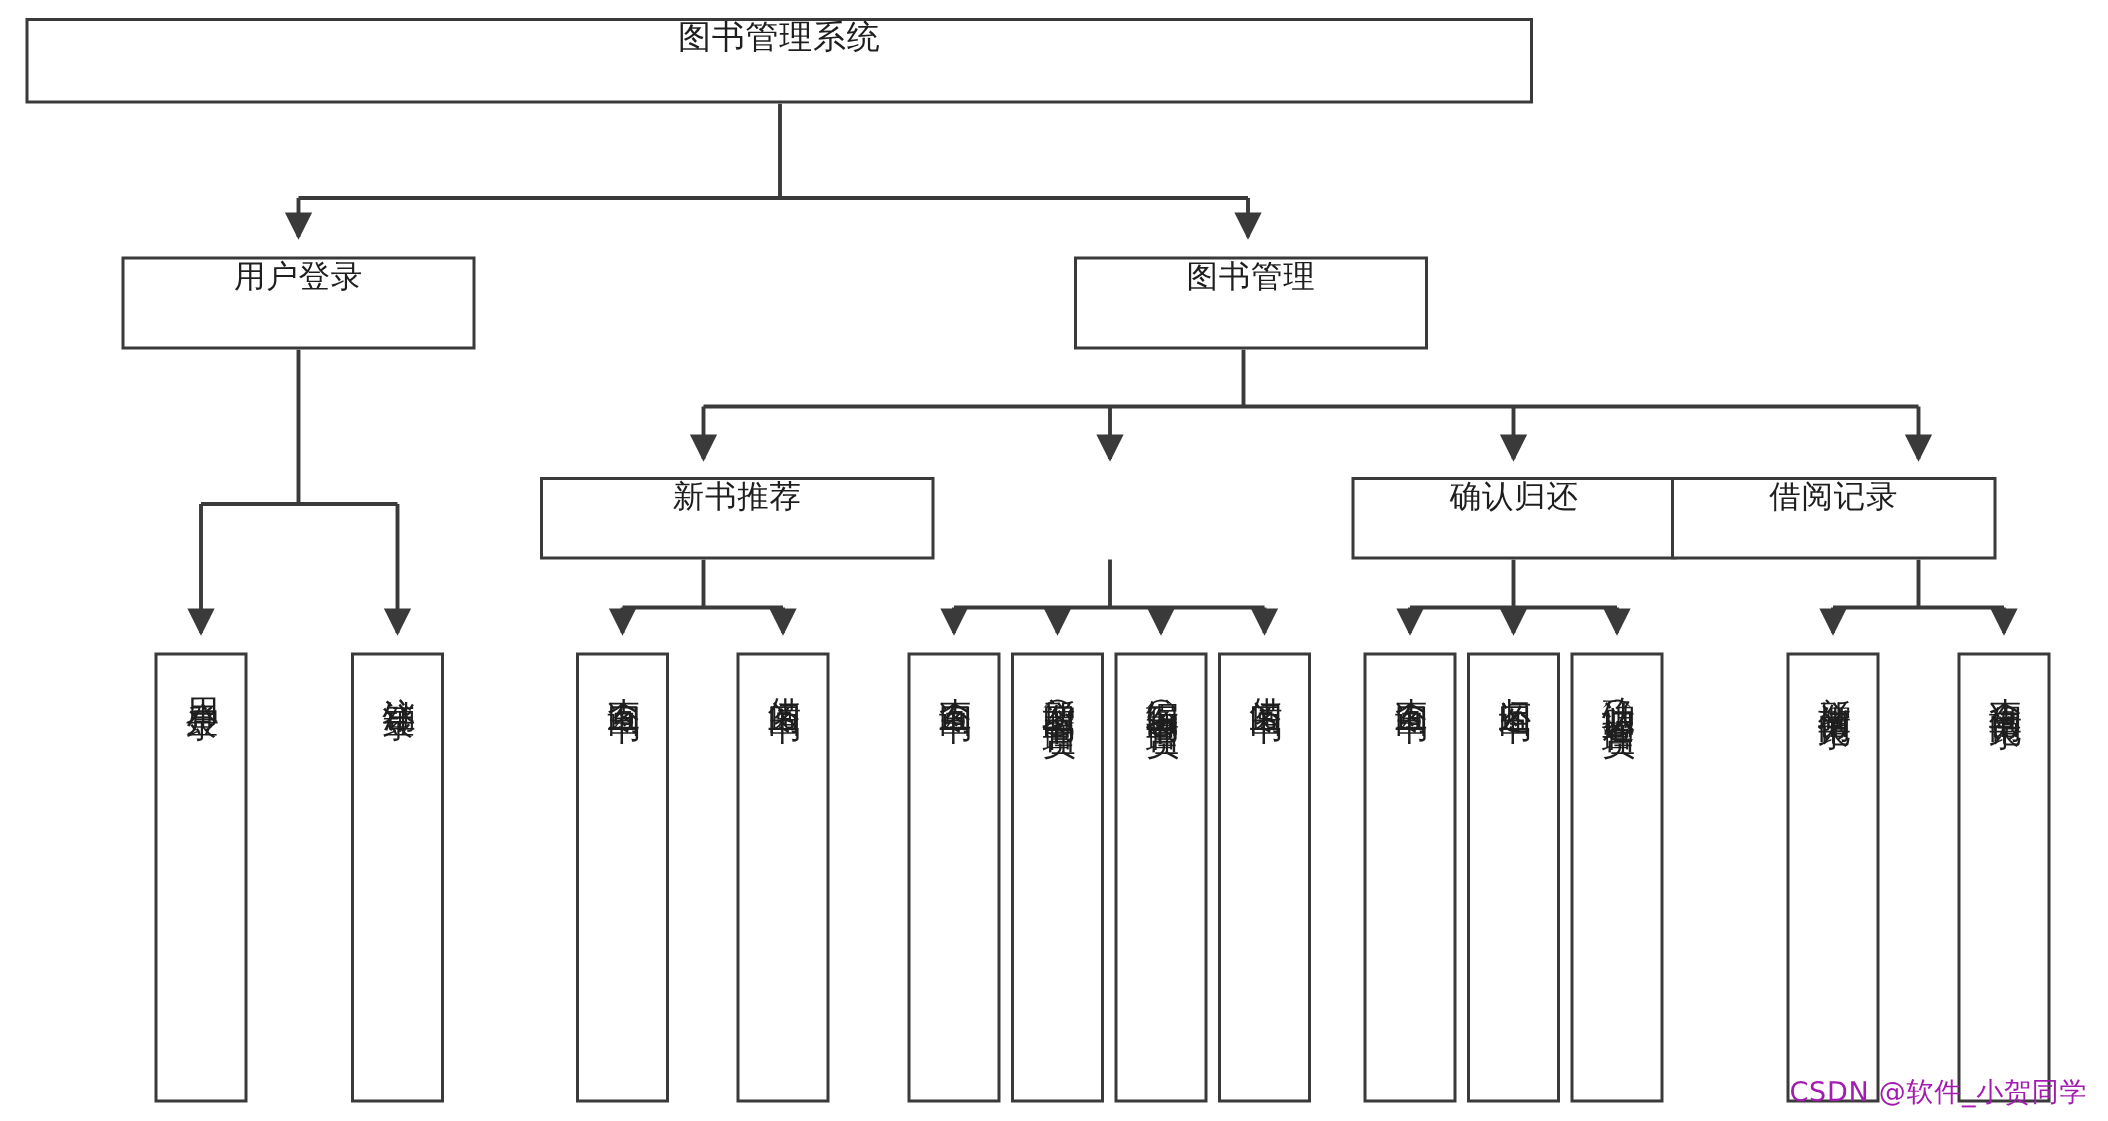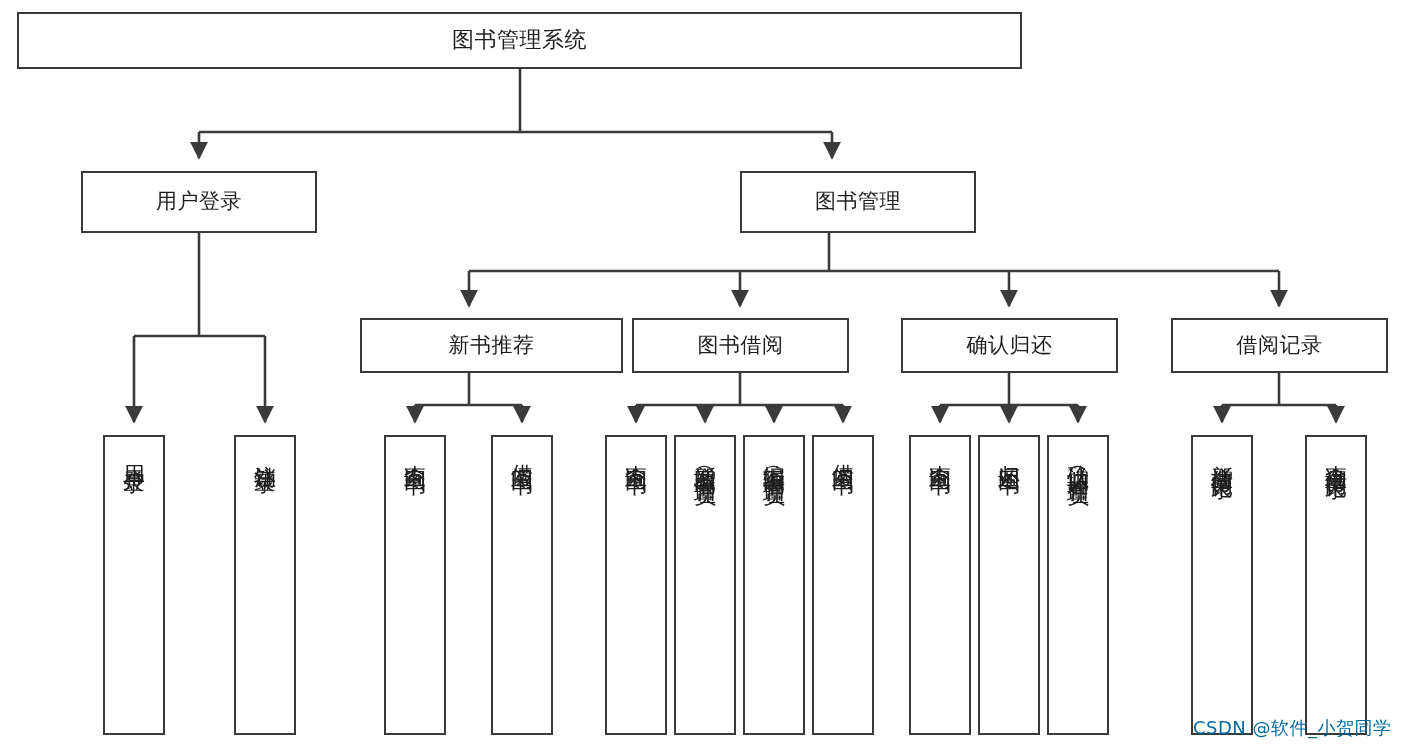--- a/index.html
+++ b/index.html
@@ -24,21 +24,21 @@
     width: 1405px;
     height: 747px;
     pointer-events: none;
   }
   .node {
     position: absolute;
     box-sizing: border-box;
     border: 2.5px solid #3a3a3a;
     background: #ffffff;
     display: flex;
-    align-items: center;
+    align-items: flex-start;
     justify-content: center;
     color: #1e1e1e;
   }
   .node .label {
     display: block;
     text-align: center;
     letter-spacing: 0.5px;
     line-height: 1.12;
   }
   
@@ -55,21 +55,21 @@
   }
   .node.v .label {
     writing-mode: vertical-rl;
     text-orientation: upright;
     font-size: 22px;
     letter-spacing: 3px;
     line-height: 1;
   }
   .watermark {
     position: absolute;
-    color: #0369a1;
+    color: #a21caf;
     font-size: 18px;
     white-space: nowrap;
     letter-spacing: 0.5px;
     font-family: "DejaVu Sans", "Liberation Sans", sans-serif;
   }
 </style>
 </head>
 <body>
 
 <div id="canvas">
@@ -124,34 +124,31 @@
     </g>
   </svg>
 
   <div class="node h root" style="left:17px; top:12px; width:1005px; height:57px;">
     <span class="label">图书管理系统</span>
   </div>
 
   <div class="node h" style="left:81px; top:171px; width:236px; height:62px;">
     <span class="label">用户登录</span>
   </div>
-  <div class="node h" style="left:740px; top:171px; width:236px; height:62px;">
+  <div class="node h" style="left:716px; top:171px; width:236px; height:62px;">
     <span class="label">图书管理</span>
   </div>
 
   <div class="node h" style="left:360px; top:318px; width:263px; height:55px;">
     <span class="label">新书推荐</span>
   </div>
-  <div class="node h" style="left:632px; top:318px; width:217px; height:55px;">
-    <span class="label">图书借阅</span>
-  </div>
   <div class="node h" style="left:901px; top:318px; width:217px; height:55px;">
     <span class="label">确认归还</span>
   </div>
-  <div class="node h" style="left:1171px; top:318px; width:217px; height:55px;">
+  <div class="node h" style="left:1114px; top:318px; width:217px; height:55px;">
     <span class="label">借阅记录</span>
   </div>
 
   <div class="node v" style="left:103px; top:435px; width:62px; height:300px;">
     <span class="label">用户登录</span>
   </div>
   <div class="node v" style="left:234px; top:435px; width:62px; height:300px;">
     <span class="label">注销登录</span>
   </div>
 

